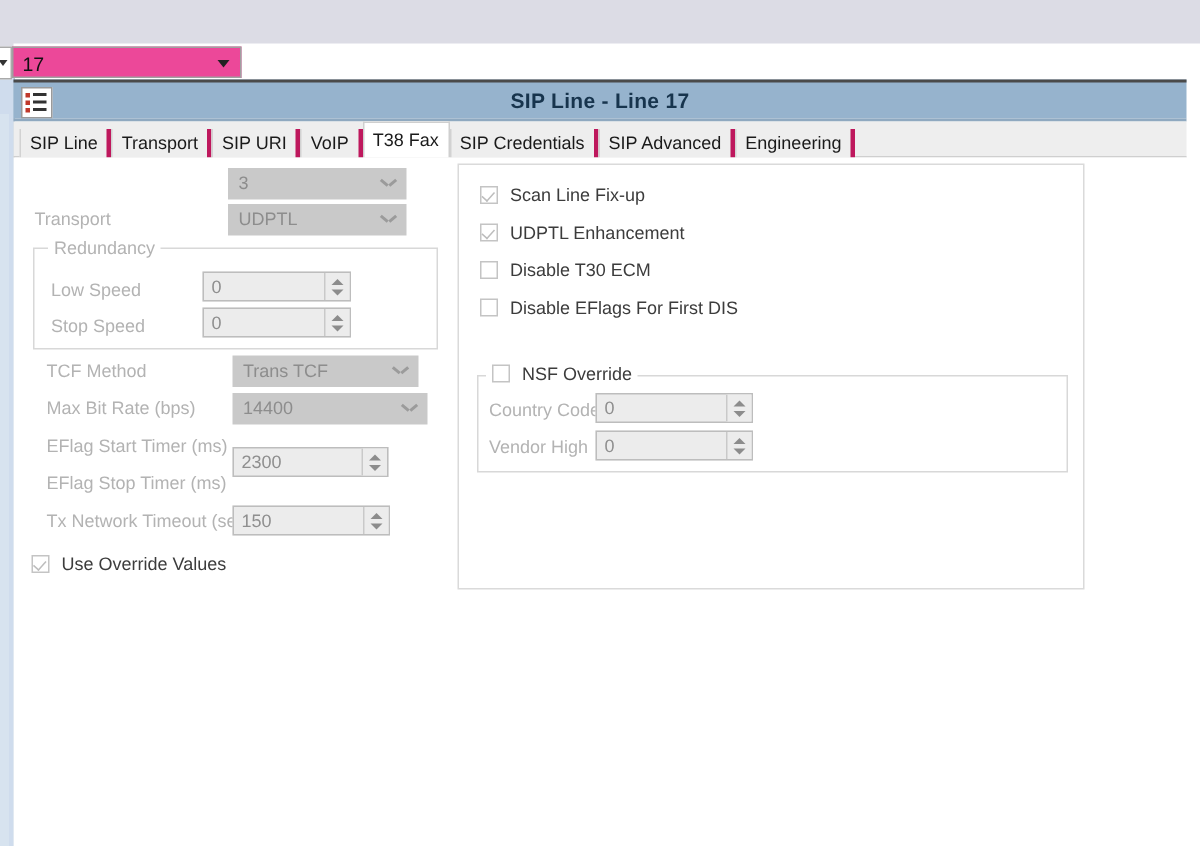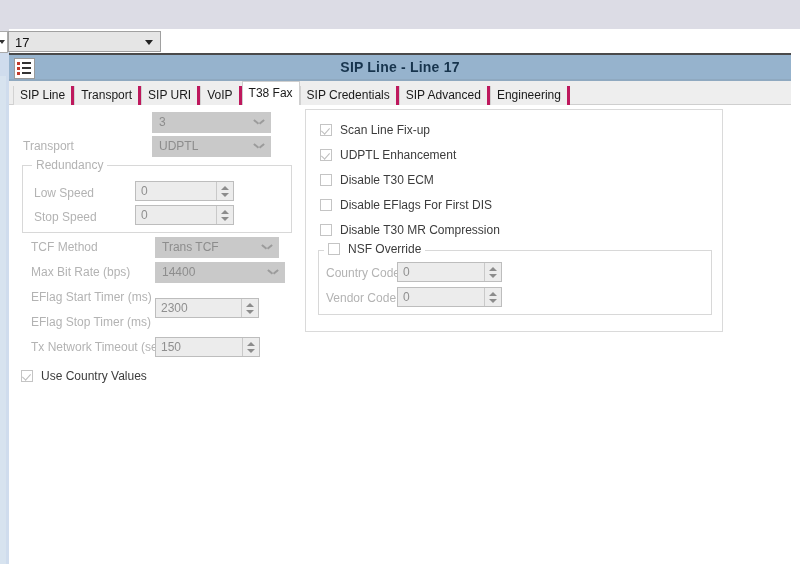--- a/index.html
+++ b/index.html
@@ -15,21 +15,21 @@
   .left-rail{position:absolute;left:0;top:0;width:9px;height:564px;background:#dcdce5;}
   .left-rail-lower{position:absolute;left:0;top:46px;width:9px;height:518px;
       background:#cfdced;border-right:1px solid #b7c7d8;}
   .left-rail-lower2{position:absolute;left:0;top:76px;width:6px;height:488px;background:#d7e3ef;}
 
   
   .combo-cut{position:absolute;left:-6px;top:31px;width:12px;height:20px;background:#fff;
       border:1px solid #aaa;}
   .combo-cut:after{content:"";position:absolute;right:2px;top:8px;
       border-left:3px solid transparent;border-right:3px solid transparent;border-top:4px solid #333;}
-  .combo{position:absolute;left:8px;top:31px;width:153px;height:21px;background:#e5e5e5;
+  .combo{position:absolute;left:8px;top:31px;width:153px;height:21px;background:#ec4899;
       border:1px solid #a0a0a0;box-sizing:border-box;text-decoration:underline;}
   .combo .val{position:absolute;left:6px;top:3px;font-size:13px;color:#111;}
   .combo .arrow{position:absolute;right:7px;top:8px;width:0;height:0;
       border-left:4px solid transparent;border-right:4px solid transparent;border-top:5px solid #222;}
 
   
   .titlebar{position:absolute;left:9px;top:53px;width:782px;height:26px;
       background:#96b3cd;border-top:2px solid #4a4a4a;box-sizing:border-box;}
   .titlebar .caption{position:absolute;left:0;right:0;top:4px;text-align:center;
       font-size:14px;font-weight:bold;color:#17344d;letter-spacing:.2px;}
@@ -189,24 +189,24 @@
     <div class="spin" style="left:146px;top:232px;width:105px">
       <span class="t">150</span>
       <span class="btns">
           <i class="up"></i>
           <i class="dn"></i>
         </span>
     </div>
 
     <div class="cbx" style="left:12px;top:264px">
       <span class="box checked"></span>
-      <span class="ct">Use Country Values</span>
-    </div>
-
-    <div class="panel" style="left:296px;top:4px;width:418px;height:223px">
+      <span class="ct">Use Override Values</span>
+    </div>
+
+    <div class="panel" style="left:296px;top:4px;width:418px;height:284px">
 
       <div class="cbx" style="left:14px;top:13px">
         <span class="box checked"></span>
         <span class="ct">Scan Line Fix-up</span>
       </div>
 
       <div class="cbx" style="left:14px;top:38px">
         <span class="box checked"></span>
         <span class="ct">UDPTL Enhancement</span>
       </div>
@@ -214,41 +214,37 @@
       <div class="cbx" style="left:14px;top:63px">
         <span class="box"></span>
         <span class="ct">Disable T30 ECM</span>
       </div>
 
       <div class="cbx" style="left:14px;top:88px">
         <span class="box"></span>
         <span class="ct">Disable EFlags For First DIS</span>
       </div>
 
-      <div class="cbx" style="left:14px;top:113px">
-        <span class="box"></span>
-        <span class="ct">Disable T30 MR Compression</span>
-      </div>
 
       <div class="group" style="left:12px;top:140px;width:394px;height:65px"></div>
       <div class="cbx" style="left:18px;top:132px;background:#fff;padding:0 4px;height:14px">
         <span class="box"></span>
         <span class="ct">NSF Override</span>
       </div>
 
       <div class="lbl" style="left:20px;top:152px">Country Code</div>
       <div class="spin" style="left:91px;top:152px;width:105px">
         <span class="t">0</span>
         <span class="btns">
             <i class="up"></i>
             <i class="dn"></i>
           </span>
       </div>
 
-      <div class="lbl" style="left:20px;top:177px">Vendor Code</div>
+      <div class="lbl" style="left:20px;top:177px">Vendor High</div>
       <div class="spin" style="left:91px;top:177px;width:105px">
         <span class="t">0</span>
         <span class="btns">
             <i class="up"></i>
             <i class="dn"></i>
           </span>
       </div>
     </div>
 
   </div>

